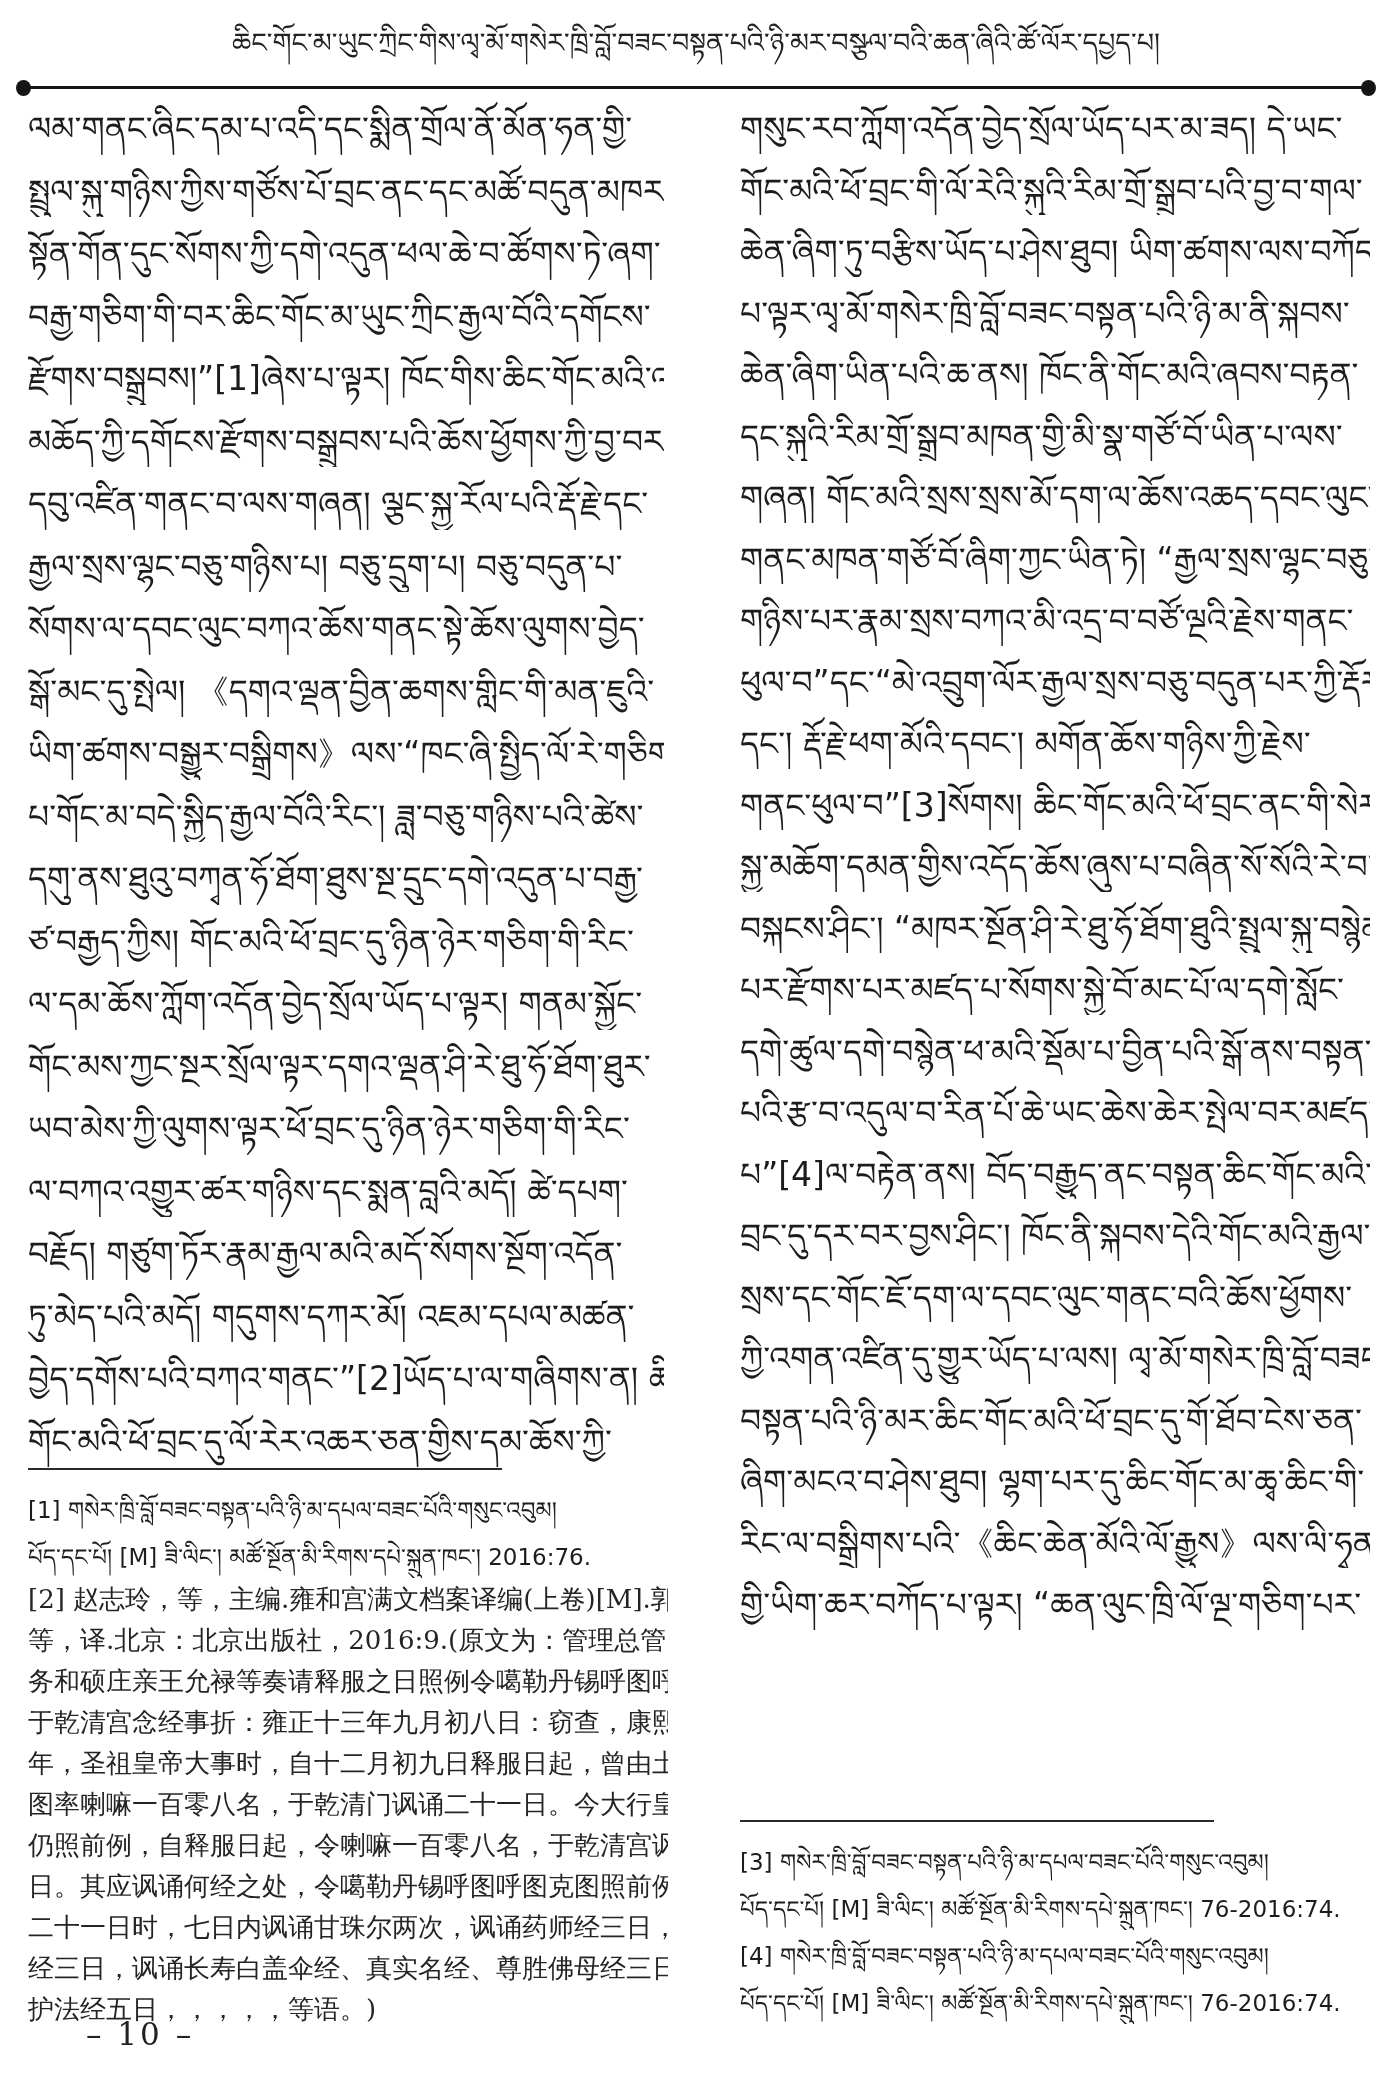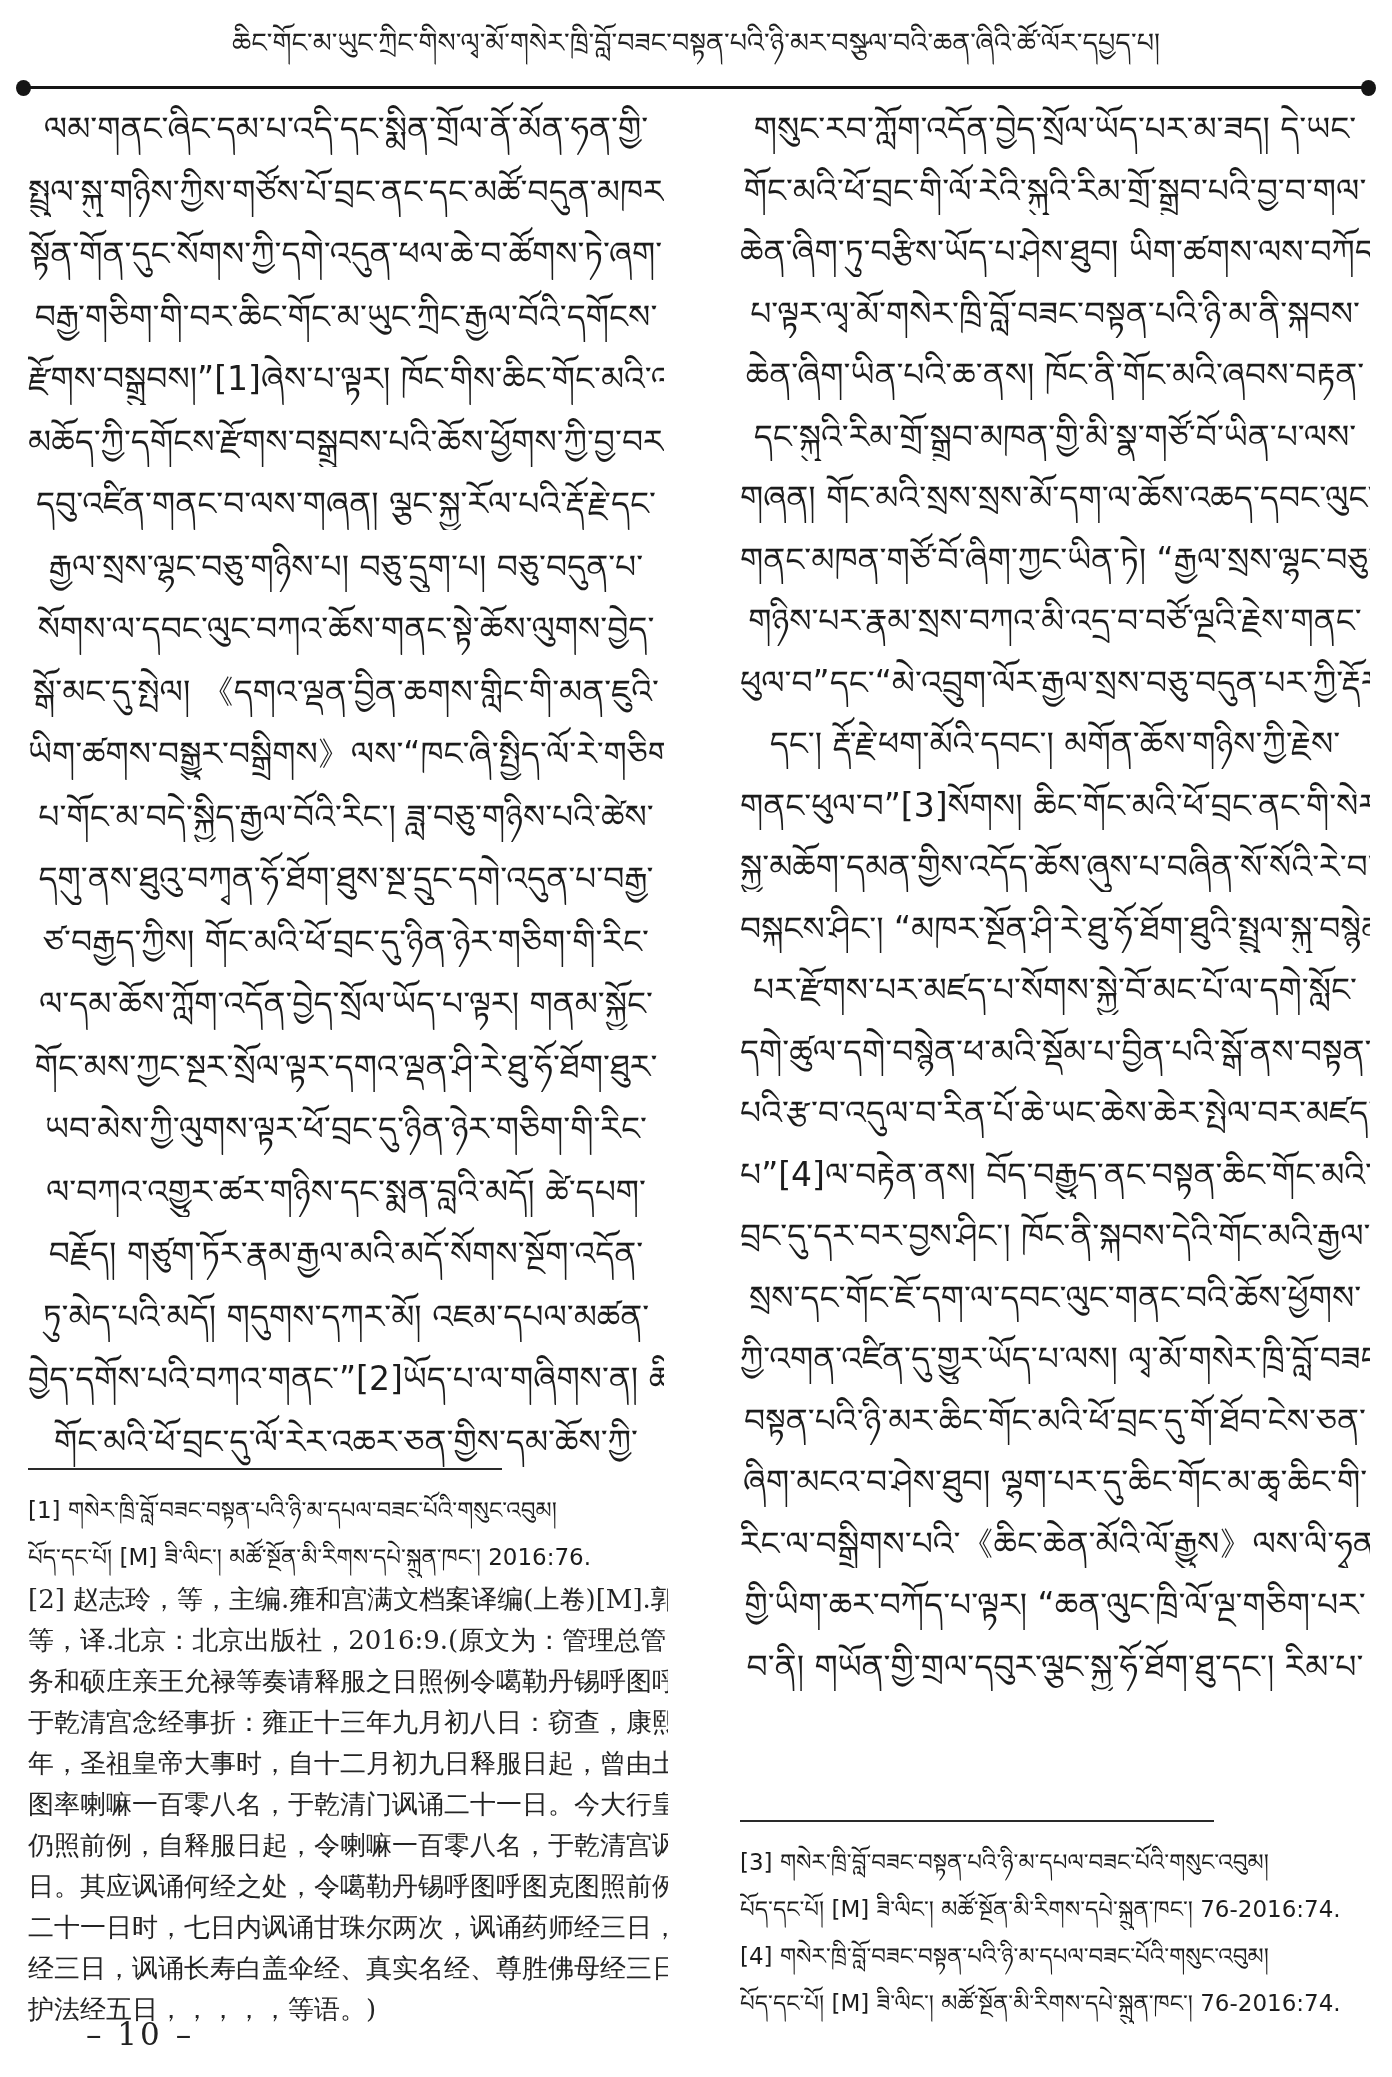--- a/index.html
+++ b/index.html
@@ -40,21 +40,20 @@
     position:absolute; top:92px;
     overflow:hidden;
   }
   .col-left  { left:28px;  width:636px; }
   .col-right { left:740px; width:630px; }
   .col .line {
     height:62.5px;
     font-size:33px;
     white-space:nowrap; overflow:hidden;
     color:#1c1c1c;
-    text-align:center;
   }
   .col-right .line { height:61.5px; }
 
   
   .fn-left  { position:absolute; left:28px;  top:1468px; width:640px; }
   .fn-right { position:absolute; left:740px; top:1820px; width:634px; }
   .fn-rule {
     width:474px; height:2px; background:#2a2a2a; margin:0 0 14px 0;
   }
   .fn-tib .line {
@@ -134,21 +133,20 @@
       <div class="line">དགེ་ཚུལ་དགེ་བསྙེན་ཕ་མའི་སྡོམ་པ་བྱིན་པའི་སྒོ་ནས་བསྟན་</div>
       <div class="line">པའི་རྩ་བ་འདུལ་བ་རིན་པོ་ཆེ་ཡང་ཆེས་ཆེར་སྤེལ་བར་མཛད་</div>
       <div class="line">པ”[4]ལ་བརྟེན་ནས། བོད་བརྒྱུད་ནང་བསྟན་ཆིང་གོང་མའི་ཕོ་</div>
       <div class="line">བྲང་དུ་དར་བར་བྱས་ཤིང་། ཁོང་ནི་སྐབས་དེའི་གོང་མའི་རྒྱལ་</div>
       <div class="line">སྲས་དང་གོང་ཇོ་དག་ལ་དབང་ལུང་གནང་བའི་ཆོས་ཕྱོགས་</div>
       <div class="line">ཀྱི་འགན་འཛིན་དུ་གྱུར་ཡོད་པ་ལས། ལྭ་མོ་གསེར་ཁྲི་བློ་བཟང་</div>
       <div class="line">བསྟན་པའི་ཉི་མར་ཆིང་གོང་མའི་ཕོ་བྲང་དུ་གོ་ཐོབ་ངེས་ཅན་</div>
       <div class="line">ཞིག་མངའ་བ་ཤེས་ཐུབ། ལྷག་པར་དུ་ཆིང་གོང་མ་ཆྭ་ཆིང་གི་</div>
       <div class="line">རིང་ལ་བསྒྲིགས་པའི་《ཆིང་ཆེན་མོའི་ལོ་རྒྱུས》ལས་ལི་ཧྭན་ཡོན་</div>
       <div class="line">གྱི་ཡིག་ཆར་བཀོད་པ་ལྟར། “ཆན་ལུང་ཁྲི་ལོ་ལྔ་གཅིག་པར་</div>
-      <div class="line">བ་ནི། གཡོན་གྱི་གྲལ་དབུར་ལྕང་སྐྱ་ཧོ་ཐོག་ཐུ་དང་། རིམ་པ་</div>
     </div>
 
   <div class="fn-left">
     <div class="fn-rule"></div>
     <div class="fn-tib">
         <div class="line">[1] གསེར་ཁྲི་བློ་བཟང་བསྟན་པའི་ཉི་མ་དཔལ་བཟང་པོའི་གསུང་འབུམ།</div>
         <div class="line">པོད་དང་པོ། [M] ཟི་ལིང་། མཚོ་སྔོན་མི་རིགས་དཔེ་སྐྲུན་ཁང་། 2016:76.</div>
       </div>
     <div class="fn-zh">
         <div class="line">[2] 赵志玲，等，主编.雍和宫满文档案译编(上卷)[M].郭美兰，</div>

